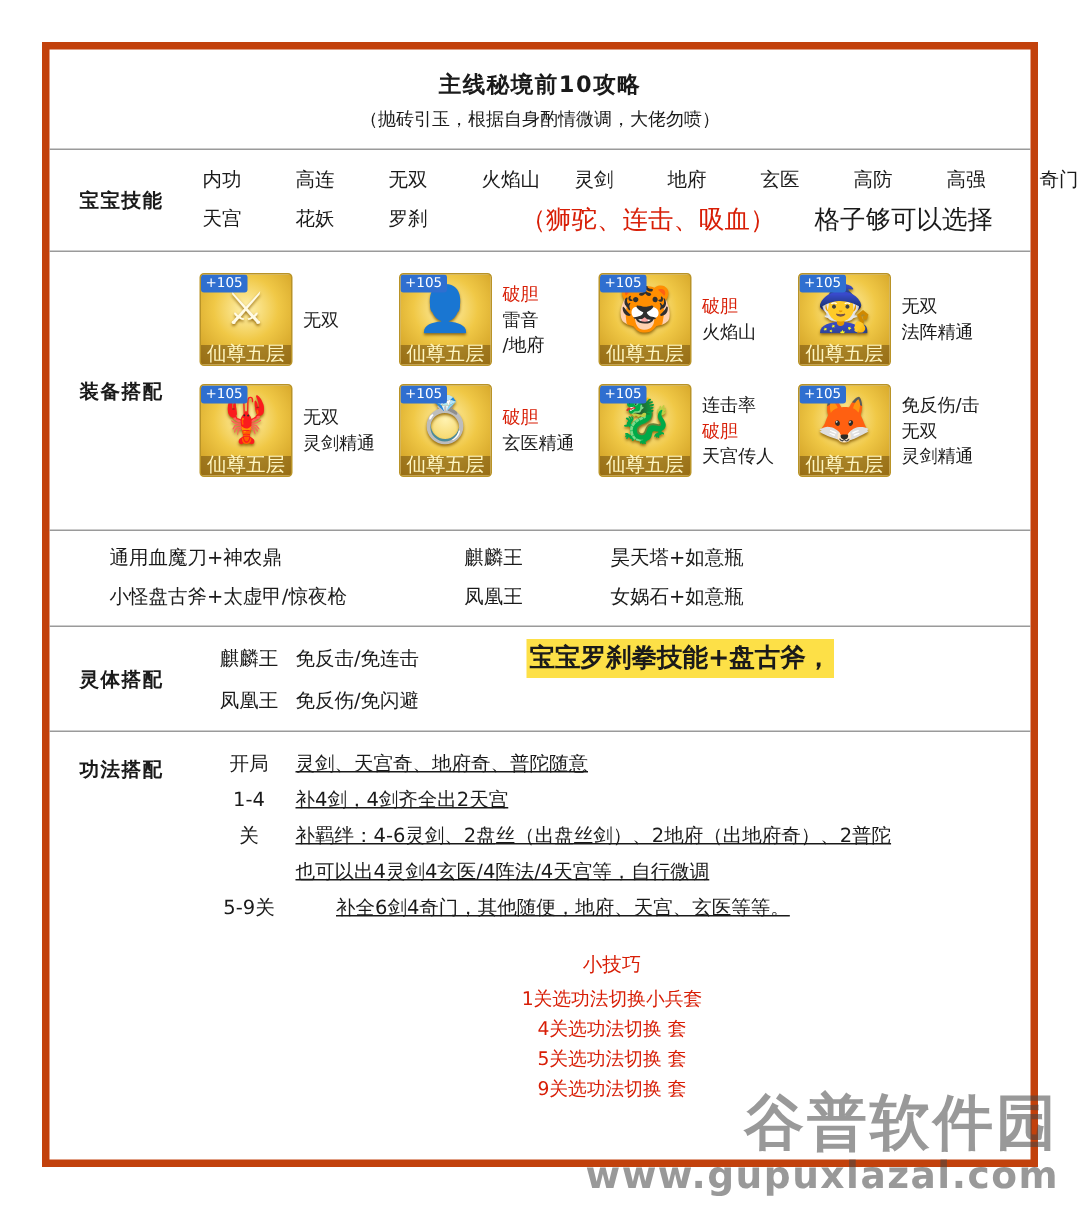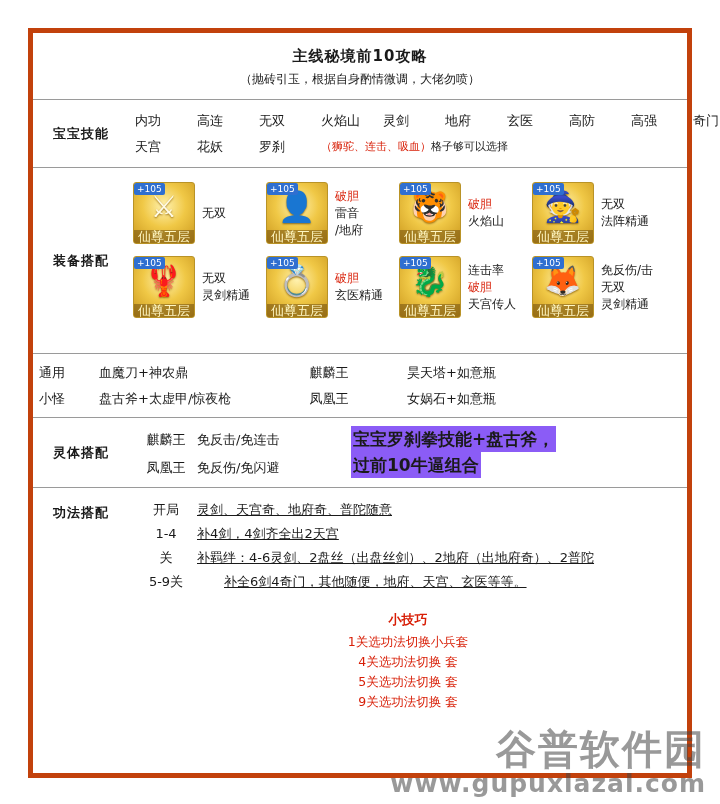--- a/index.html
+++ b/index.html
@@ -68,21 +68,21 @@
     line-height: 22px;
     padding: 2px 0;
   }
   .skill-line span.cell {
     display: inline-block;
     min-width: 52px;
     text-align: left;
     margin-right: 10px;
   }
   .red { color: #d81e06; }
-  .skill-note { font-size: 11px; }
+  .skill-note { font-size: 17px; margin-left: 26px; }
 
   
   .eq-grid { display: flex; flex-direction: column; }
   .eq-line {
     display: flex;
     align-items: center;
     padding: 6px 0;
   }
   .eq-item {
     display: flex;
@@ -134,57 +134,57 @@
     line-height: 17px;
   }
 
   
   .tr-line {
     display: flex;
     align-items: center;
     font-size: 13px;
     line-height: 26px;
   }
-  .tr-k { width: 60px; text-align: left; }
+  .tr-k { width: 60px; text-align: right; }
   .tr-v1 { width: 200px; }
   .tr-v2 { width: 60px; text-align: center; }
   .tr-v3 { flex: 1; margin-left: 48px; }
 
   
   .sp-line {
     display: flex;
     align-items: center;
     font-size: 13px;
     line-height: 28px;
   }
   .sp-k { width: 62px; text-align: center; }
   .sp-v { width: 150px; }
   .highlight {
-    background: #8b5cf6;
+    background: #fde047;
     font-size: 17px;
     font-weight: bold;
     line-height: 26px;
     padding: 0 2px;
     display: inline-block;
   }
   .hl-wrap { margin-left: 4px; }
 
   
   .gf-line {
     display: flex;
     font-size: 13px;
     line-height: 24px;
   }
   .gf-k { width: 62px; text-align: center; flex: none; }
   .gf-v { flex: 1; text-decoration: underline; }
 
   .tips-title {
     text-align: center;
     font-size: 13px;
-    font-weight: bold;
+    font-weight: normal;
     color: #d81e06;
     line-height: 24px;
   }
   .tips-line {
     text-align: center;
     font-size: 12.5px;
     line-height: 20px;
     color: #d81e06;
   }
 
@@ -383,40 +383,43 @@
           <span class="sp-k">麒麟王</span>
           <span class="sp-v">免反击/免连击</span>
         </div>
         <div class="sp-line">
           <span class="sp-k">凤凰王</span>
           <span class="sp-v">免反伤/免闪避</span>
         </div>
       </div>
       <div class="hl-wrap">
         <div><span class="highlight">宝宝罗刹拳技能+盘古斧，</span></div>
-        <div><span class="highlight">过前10牛逼组合</span></div>
       </div>
     </div>
   </div>
 
   <div class="row sec" style="height:auto;">
     <div class="sec-label" style="align-items:flex-start; padding-top:16px;">功法搭配</div>
     <div class="sec-body" style="padding:10px 6px 6px 6px;">
       <div class="gf-line">
         <span class="gf-k">开局</span>
         <span class="gf-v">灵剑、天宫奇、地府奇、普陀随意</span>
       </div>
       <div class="gf-line">
         <span class="gf-k">1-4</span>
         <span class="gf-v">补4剑，4剑齐全出2天宫</span>
       </div>
       <div class="gf-line">
         <span class="gf-k">关</span>
         <span class="gf-v">补羁绊：4-6灵剑、2盘丝（出盘丝剑）、2地府（出地府奇）、2普陀</span>
       </div>
+      <div class="gf-line">
+        <span class="gf-k"></span>
+        <span class="gf-v">也可以出4灵剑4玄医/4阵法/4天宫等，自行微调</span>
+      </div>
       <div class="gf-line" style="gap:27px;">
         <span class="gf-k">5-9关</span>
         <span class="gf-v">补全6剑4奇门，其他随便，地府、天宫、玄医等等。</span>
       </div>
 
       <div class="tips-title" style="margin-top:14px;">小技巧</div>
       <div class="tips-line">1关选功法切换小兵套</div>
       <div class="tips-line">4关选功法切换  套</div>
       <div class="tips-line">5关选功法切换  套</div>
       <div class="tips-line">9关选功法切换  套</div>

